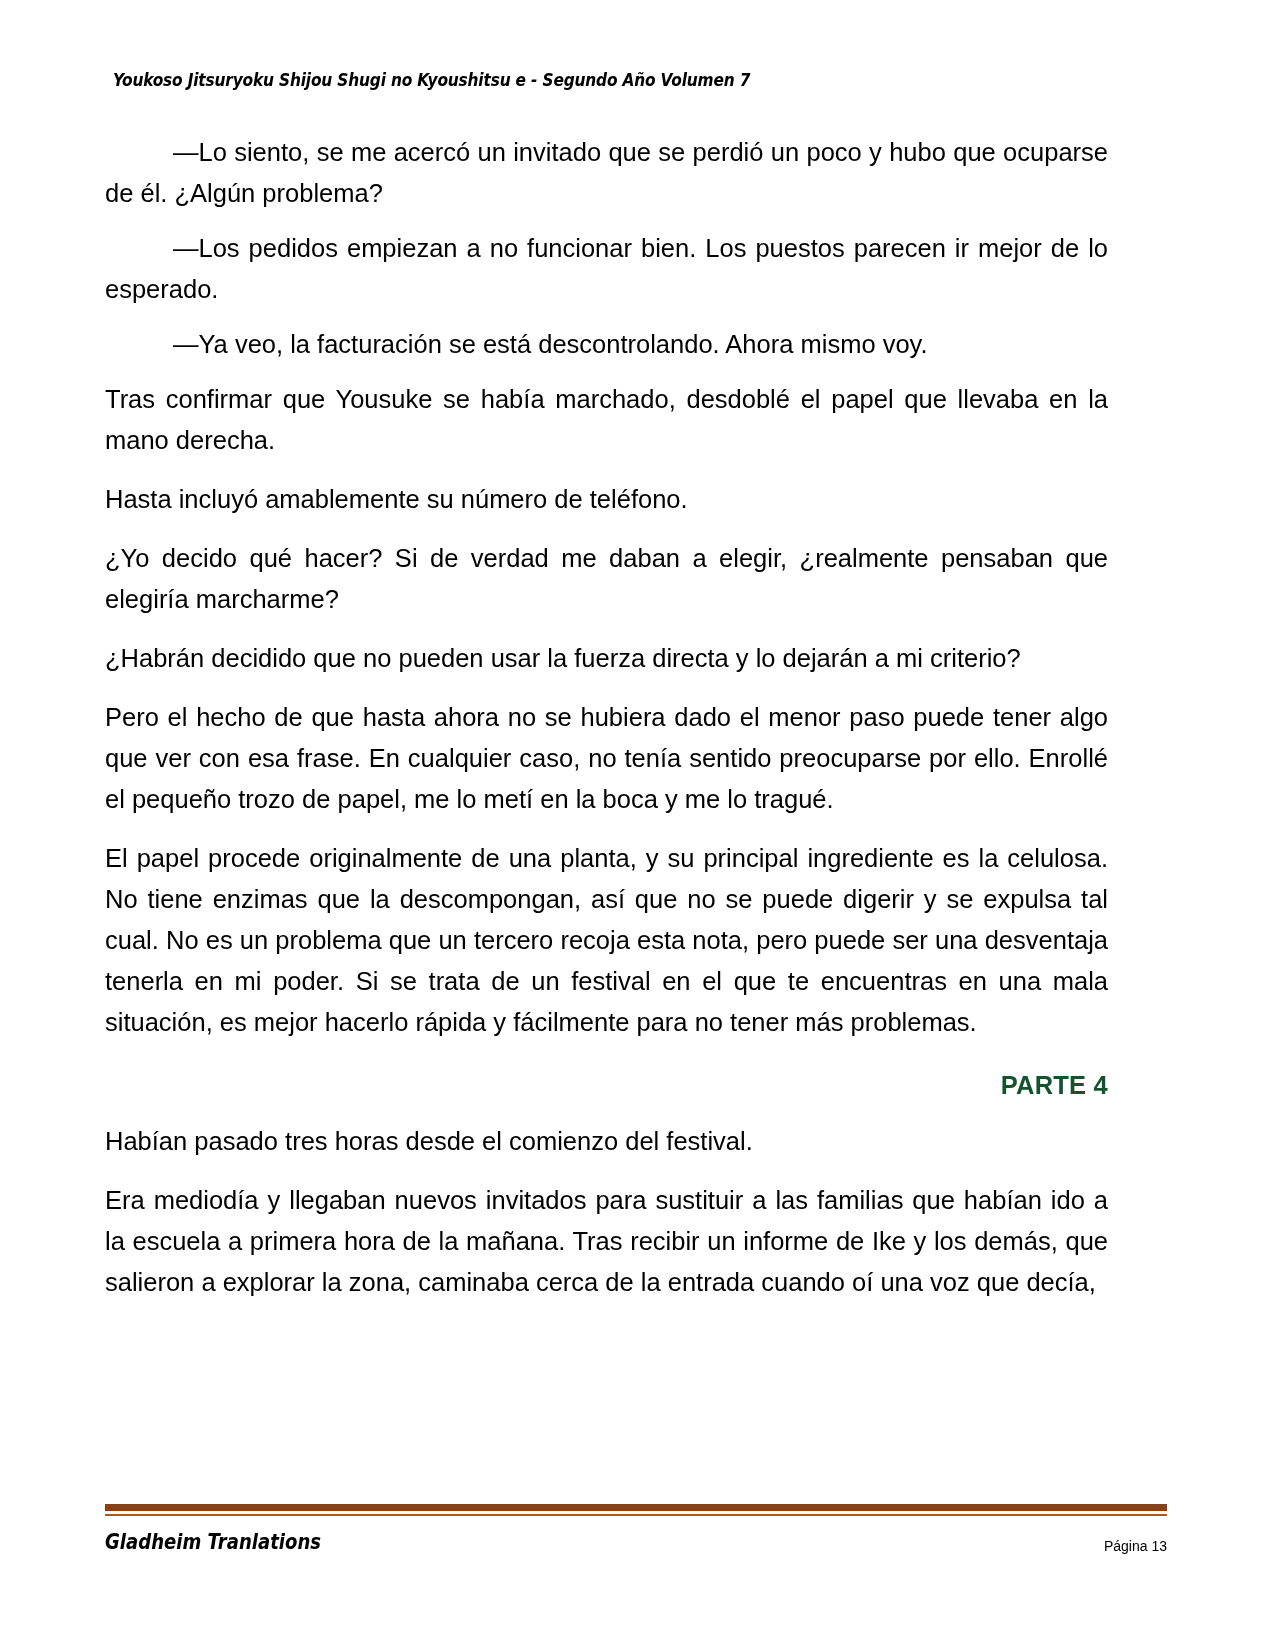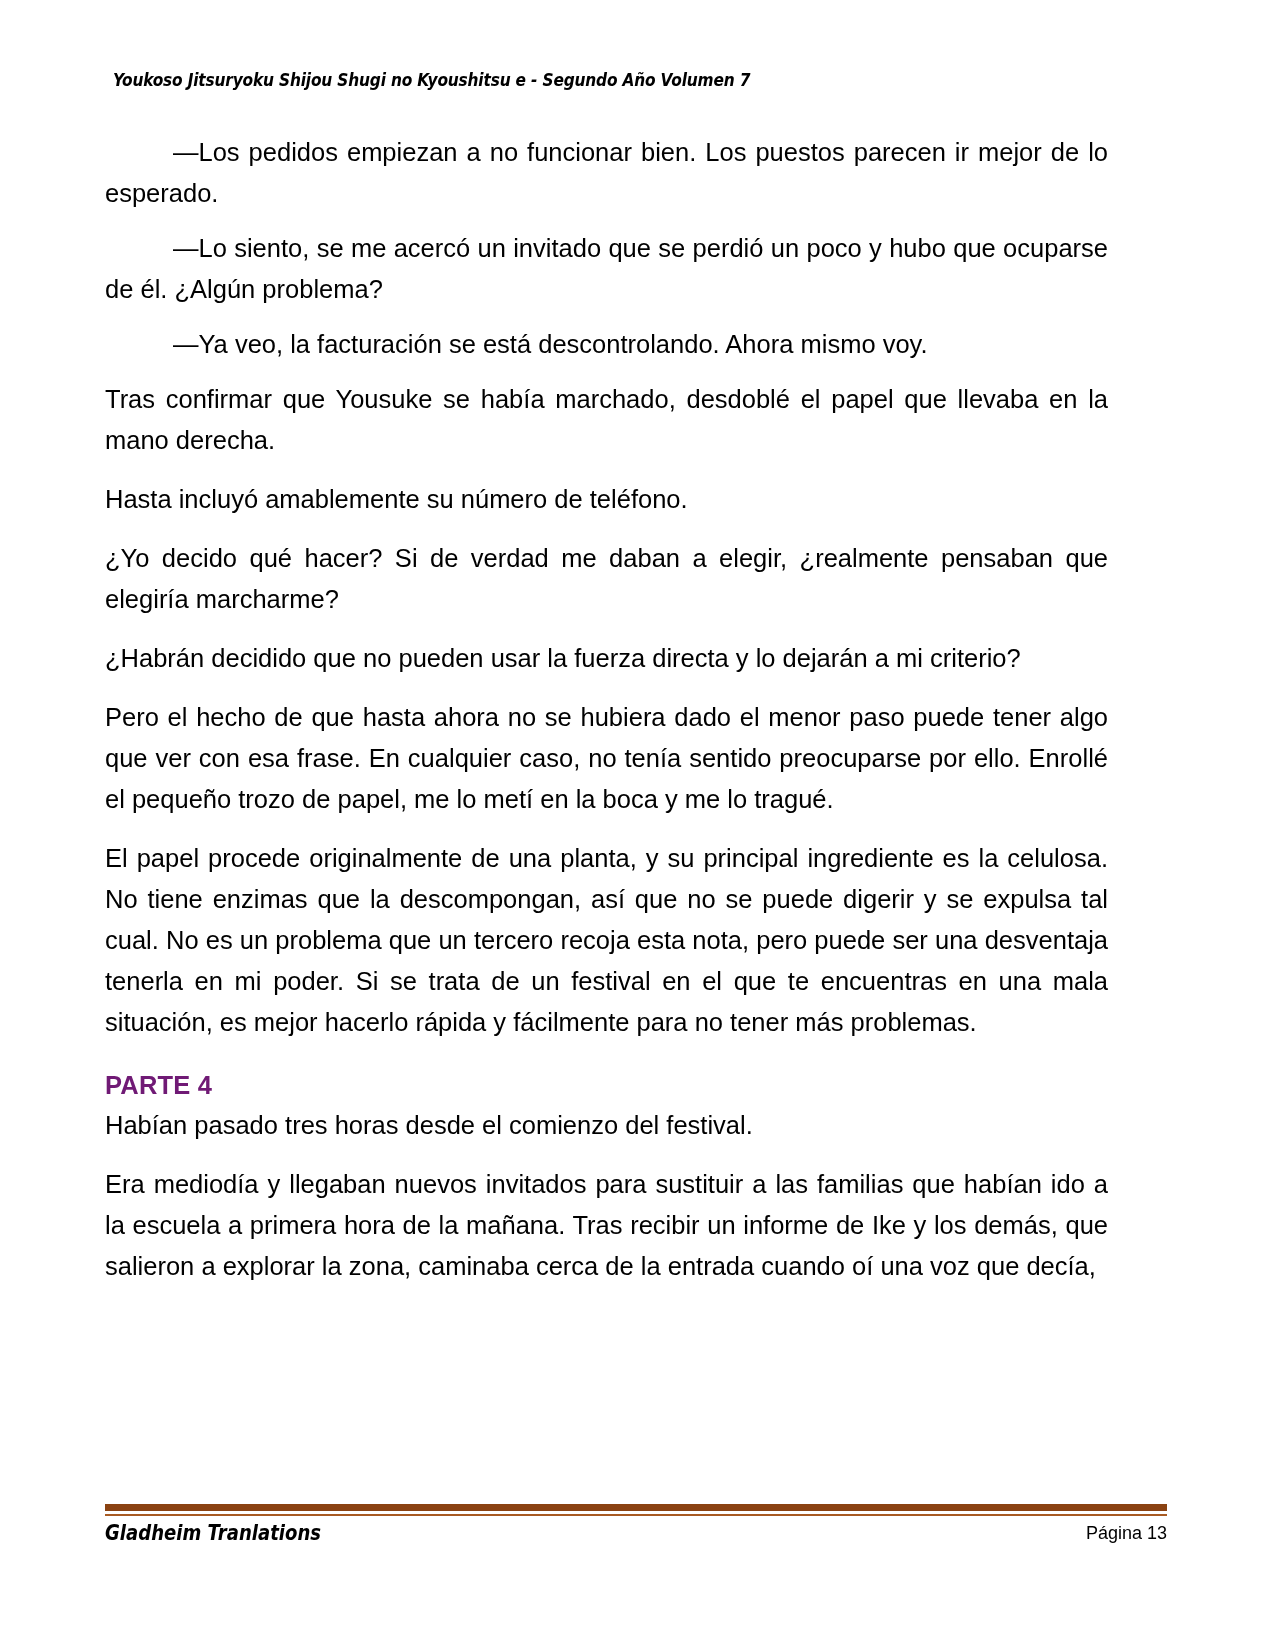--- a/index.html
+++ b/index.html
@@ -67,23 +67,24 @@
   .para.dialogue {
     text-indent: 68px;
     margin-bottom: 14px;
   }
 
   .heading {
     font-family: "Liberation Sans", sans-serif;
     font-size: 25.5px;
     font-weight: bold;
     line-height: 40px;
-    margin: 22px 0 0 0;
-    color: #701a75;
+    margin: 22px 0 16px 0;
+    color: #14532d;
     letter-spacing: 0.2px;
+    text-align: right;
   }
 
   
   .footer {
     position: absolute;
     left: 105px;
     top: 1504px;
     width: 1062px;
   }
   .footer-rule-thick {
@@ -97,54 +98,54 @@
     width: 100%;
   }
   .footer-rule-thin {
     height: 2px;
     background: #a85a22;
     width: 100%;
   }
   .footer-row {
     display: flex;
     justify-content: space-between;
-    align-items: center;
-    margin-top: 5px;
+    align-items: flex-end;
+    margin-top: 14px;
     width: 100%;
   }
   .footer-brand {
     font-family: "DejaVu Sans", sans-serif;
     font-weight: bold;
     font-style: italic;
     font-size: 21px;
     transform: scaleX(0.86);
     transform-origin: left center;
     white-space: nowrap;
     color: #000;
   }
   .footer-page {
     font-family: "Liberation Sans", sans-serif;
-    font-size: 18px;
+    font-size: 14px;
     color: #000;
     white-space: nowrap;
   }
 </style>
 </head>
 <body>
 
 <div class="page">
 
   <div class="header">
     <div class="header-title">Youkoso Jitsuryoku Shijou Shugi no Kyoushitsu e - Segundo Año Volumen 7</div>
   </div>
 
   <div class="content">
 
+    <p class="para dialogue">—Lo siento, se me acercó un invitado que se perdió un poco y hubo que ocuparse de él. ¿Algún problema?</p>
     <p class="para dialogue">—Los pedidos empiezan a no funcionar bien. Los puestos parecen ir mejor de lo esperado.</p>
-    <p class="para dialogue">—Lo siento, se me acercó un invitado que se perdió un poco y hubo que ocuparse de él. ¿Algún problema?</p>
     <p class="para dialogue">—Ya veo, la facturación se está descontrolando. Ahora mismo voy.</p>
 
     <p class="para">Tras confirmar que Yousuke se había marchado, desdoblé el papel que llevaba en la mano derecha.</p>
     <p class="para">Hasta incluyó amablemente su número de teléfono.</p>
     <p class="para">¿Yo decido qué hacer? Si de verdad me daban a elegir, ¿realmente pensaban que elegiría marcharme?</p>
     <p class="para">¿Habrán decidido que no pueden usar la fuerza directa y lo dejarán a mi criterio?</p>
     <p class="para">Pero el hecho de que hasta ahora no se hubiera dado el menor paso puede tener algo que ver con esa frase. En cualquier caso, no tenía sentido preocuparse por ello. Enrollé el pequeño trozo de papel, me lo metí en la boca y me lo tragué.</p>
     <p class="para">El papel procede originalmente de una planta, y su principal ingrediente es la celulosa. No tiene enzimas que la descompongan, así que no se puede digerir y se expulsa tal cual. No es un problema que un tercero recoja esta nota, pero puede ser una desventaja tenerla en mi poder. Si se trata de un festival en el que te encuentras en una mala situación, es mejor hacerlo rápida y fácilmente para no tener más problemas.</p>
 
     <h2 class="heading">PARTE 4</h2>

